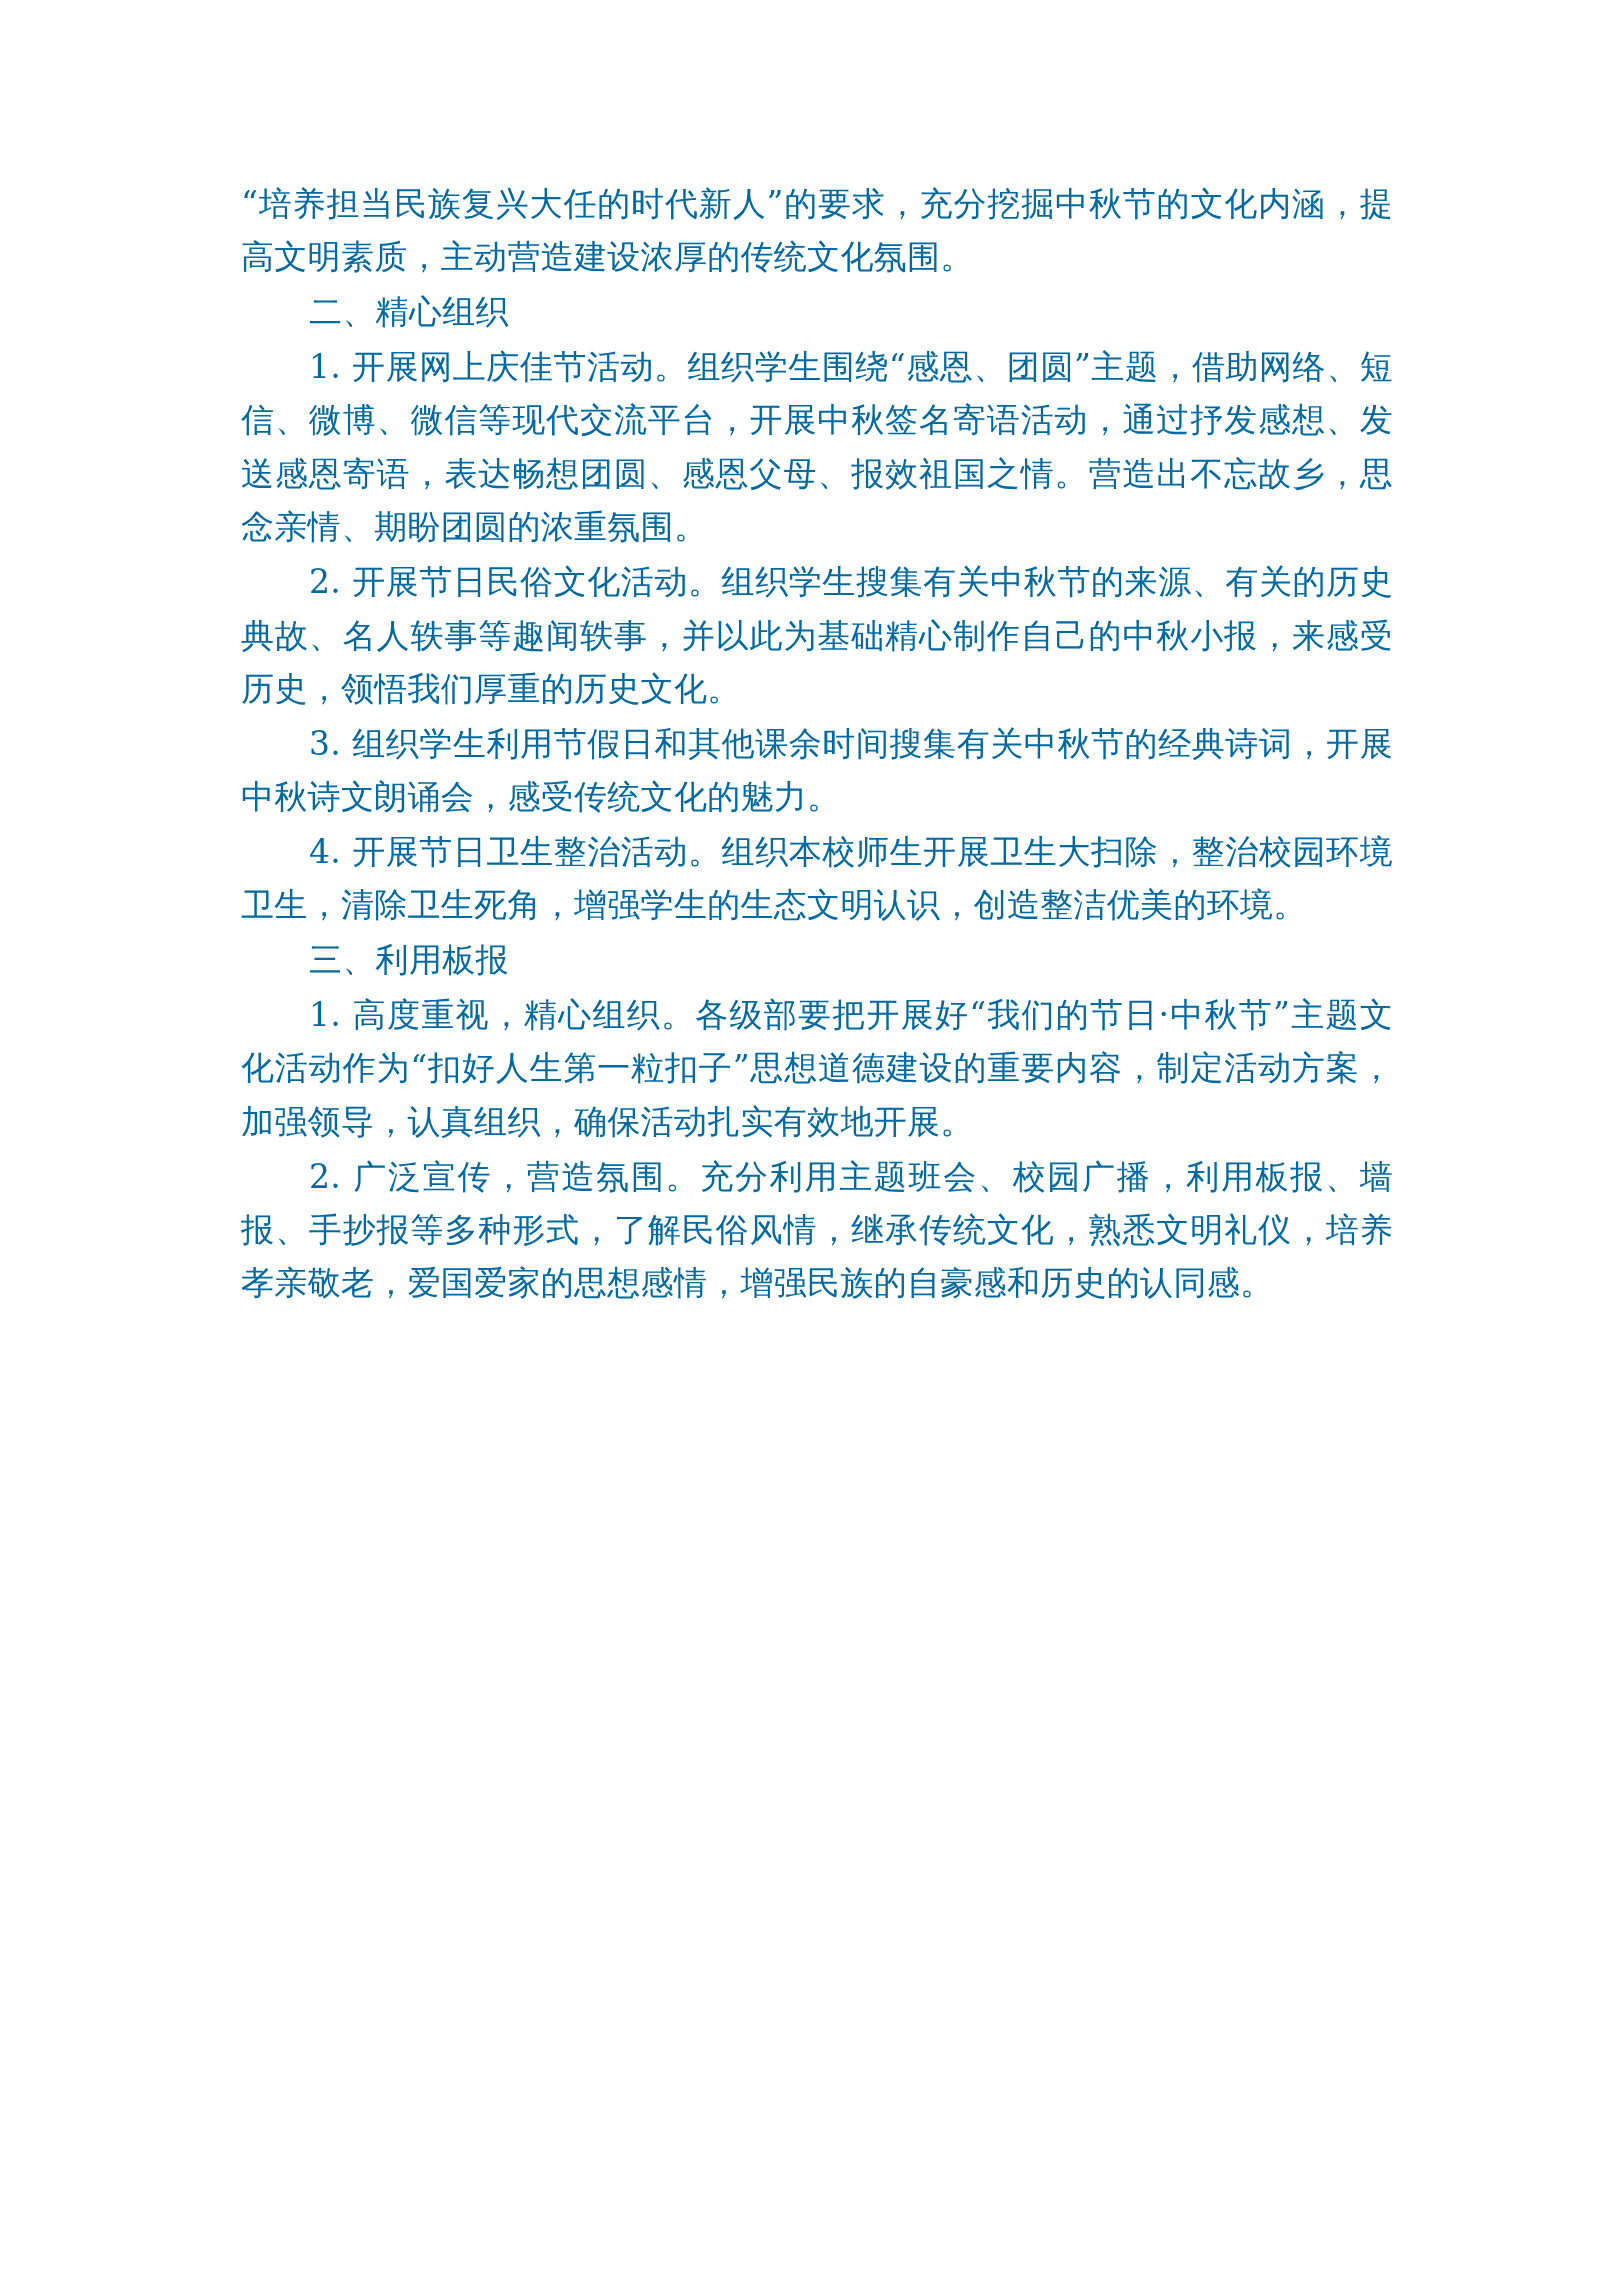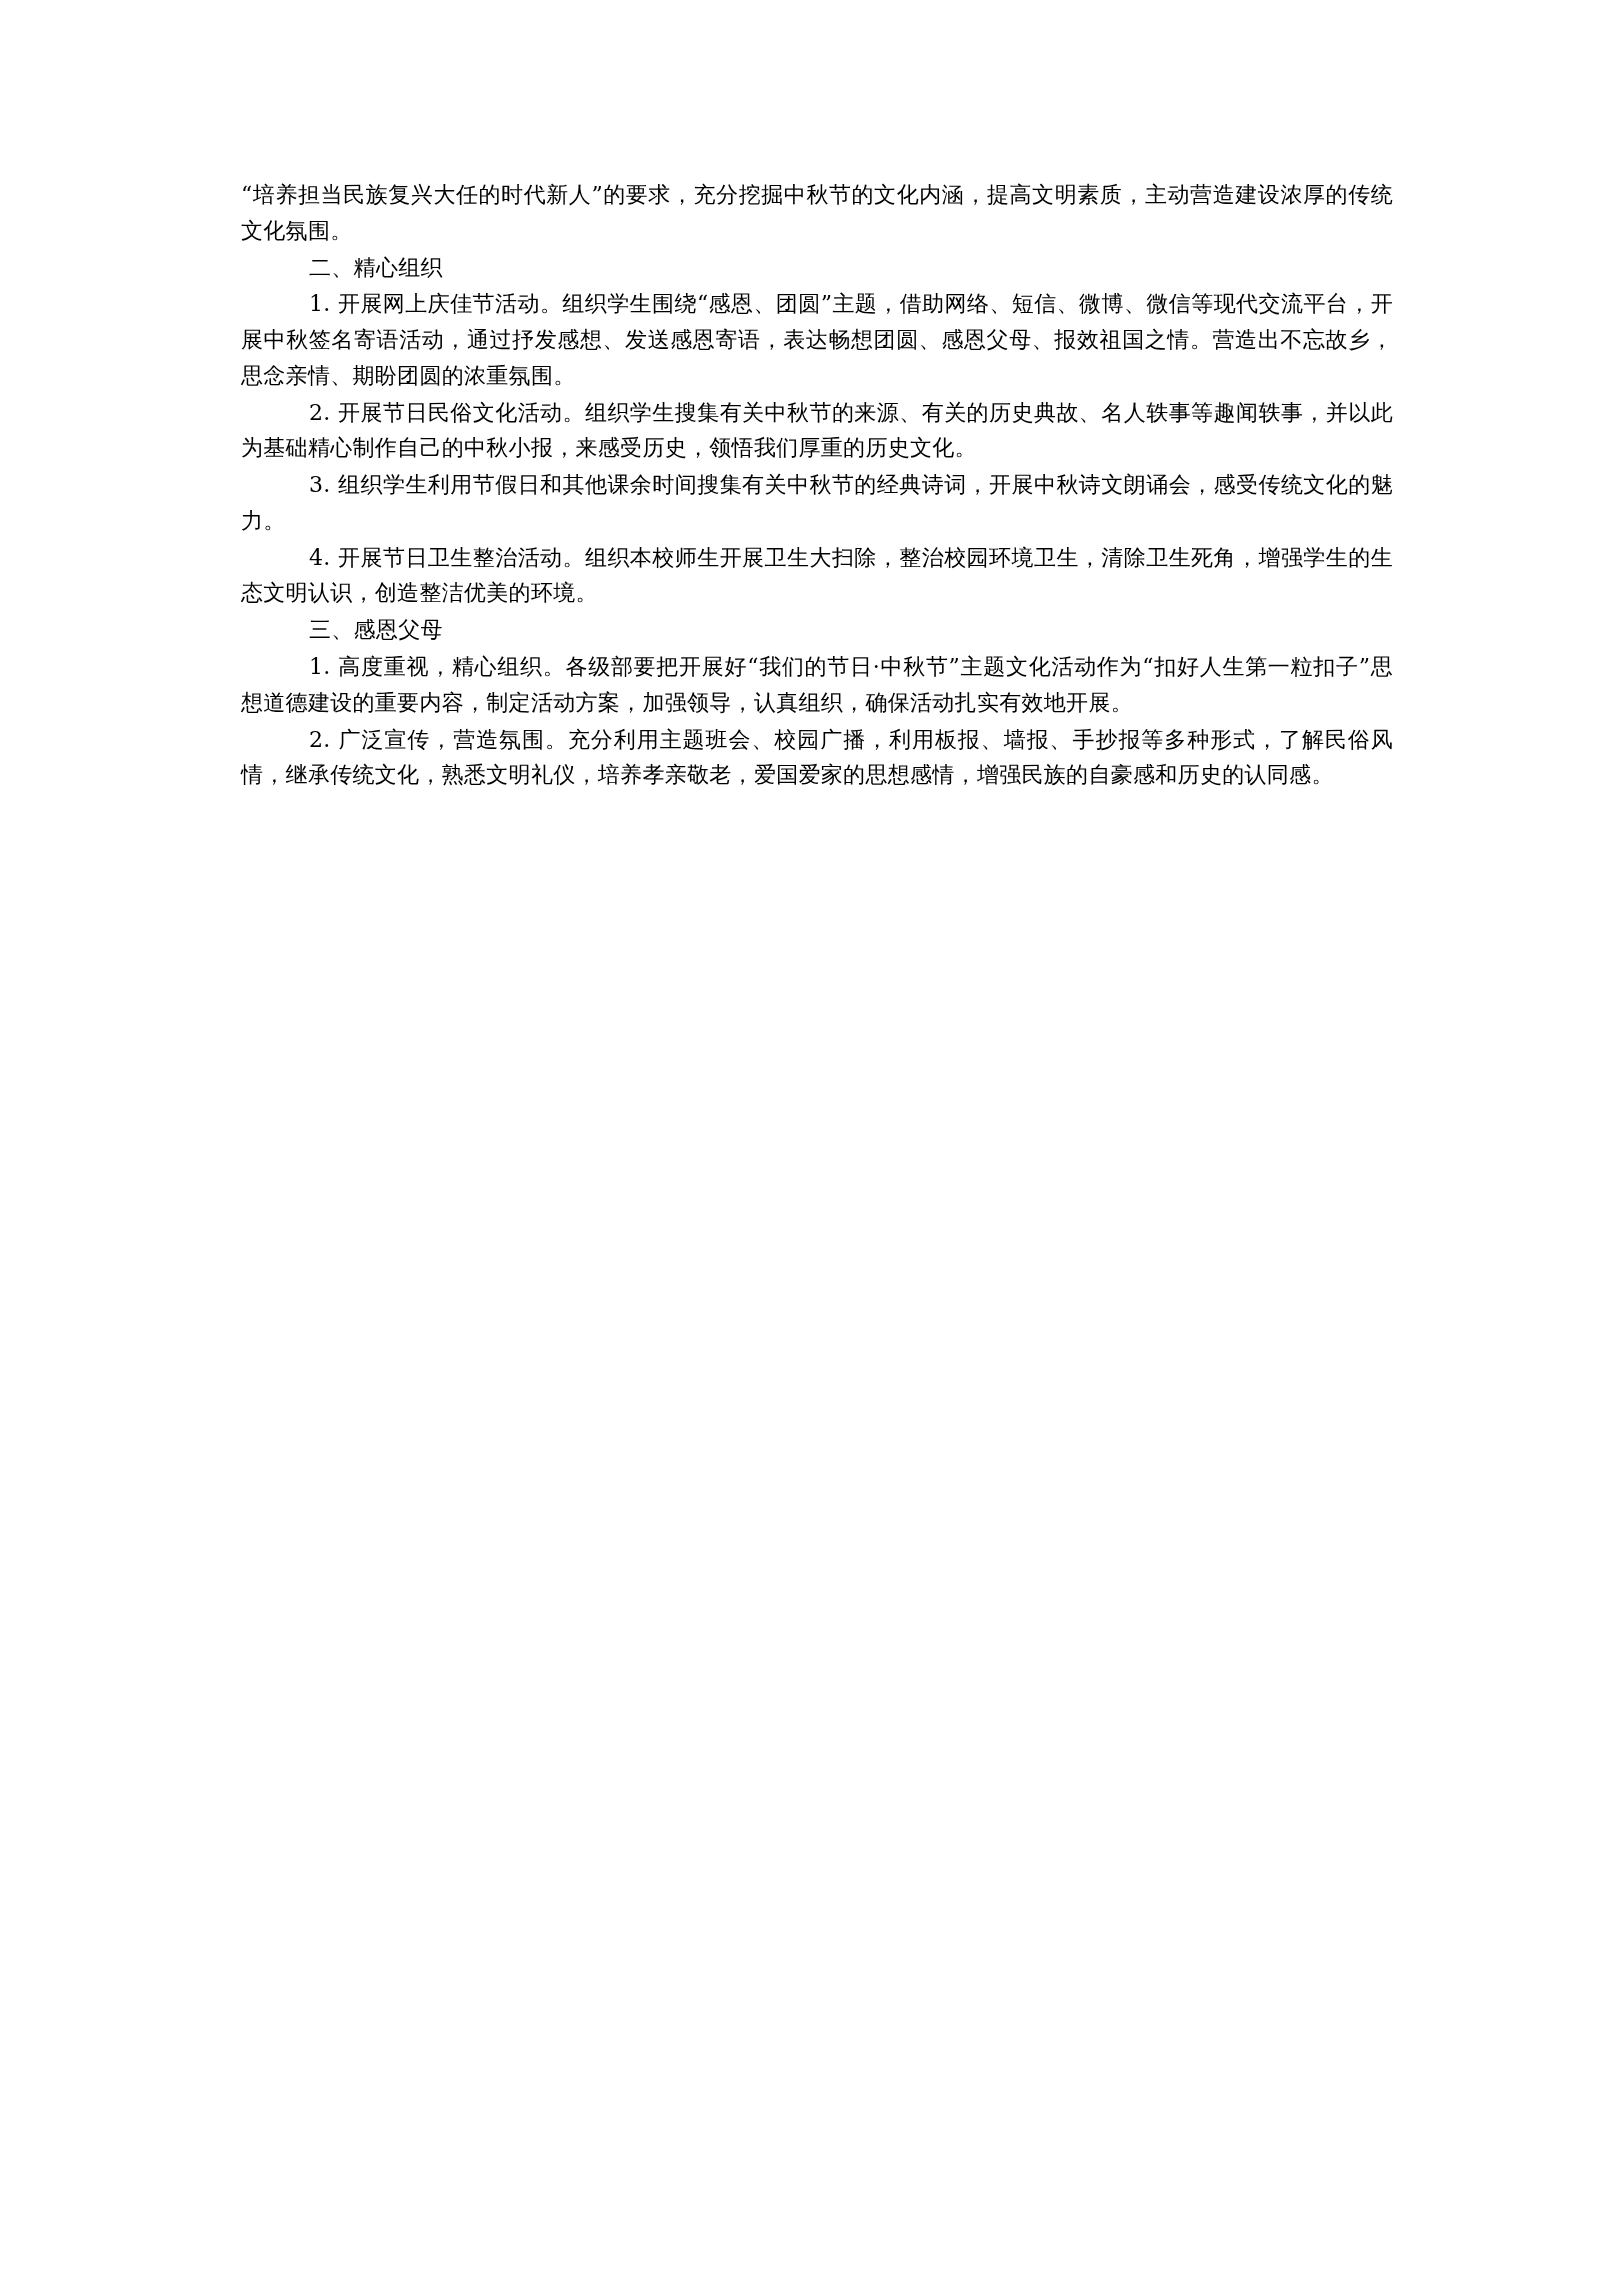--- a/index.html
+++ b/index.html
@@ -19,23 +19,23 @@
     overflow: hidden;
   }
   .doc-body {
     position: absolute;
     left: 241px;
     top: 177px;
     width: 1152px;
   }
   p {
     margin: 0;
-    font-size: 22px;
+    font-size: 33px;
     line-height: 1.62;
-    color: #000000;
+    color: #0369a1;
     text-align: justify;
     text-justify: inter-ideograph;
     letter-spacing: 0.3px;
   }
   p.indent {
     text-indent: 68px;
   }
   p.cont {
     text-indent: 0;
   }
@@ -54,21 +54,21 @@
     <p class="block indent">二、精心组织</p>
 
     <p class="block indent">1. 开展网上庆佳节活动。组织学生围绕“感恩、团圆”主题，借助网络、短信、微博、微信等现代交流平台，开展中秋签名寄语活动，通过抒发感想、发送感恩寄语，表达畅想团圆、感恩父母、报效祖国之情。营造出不忘故乡，思念亲情、期盼团圆的浓重氛围。</p>
 
     <p class="block indent">2. 开展节日民俗文化活动。组织学生搜集有关中秋节的来源、有关的历史典故、名人轶事等趣闻轶事，并以此为基础精心制作自己的中秋小报，来感受历史，领悟我们厚重的历史文化。</p>
 
     <p class="block indent">3. 组织学生利用节假日和其他课余时间搜集有关中秋节的经典诗词，开展中秋诗文朗诵会，感受传统文化的魅力。</p>
 
     <p class="block indent">4. 开展节日卫生整治活动。组织本校师生开展卫生大扫除，整治校园环境卫生，清除卫生死角，增强学生的生态文明认识，创造整洁优美的环境。</p>
 
-    <p class="block indent">三、感恩父母</p>
+    <p class="block indent">三、利用板报</p>
 
     <p class="block indent">1. 高度重视，精心组织。各级部要把开展好“我们的节日·中秋节”主题文化活动作为“扣好人生第一粒扣子”思想道德建设的重要内容，制定活动方案，加强领导，认真组织，确保活动扎实有效地开展。</p>
 
     <p class="block indent">2. 广泛宣传，营造氛围。充分利用主题班会、校园广播，利用板报、墙报、手抄报等多种形式，了解民俗风情，继承传统文化，熟悉文明礼仪，培养孝亲敬老，爱国爱家的思想感情，增强民族的自豪感和历史的认同感。</p>
 
   </div>
 </div>
 
 
 </body></html>

